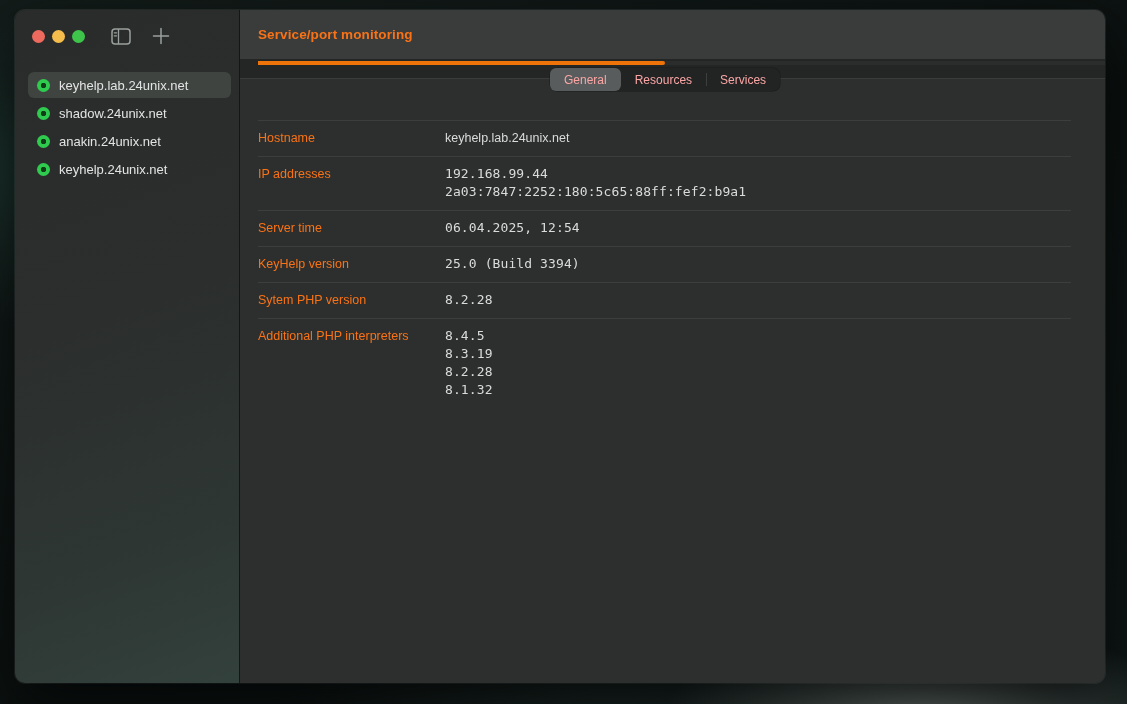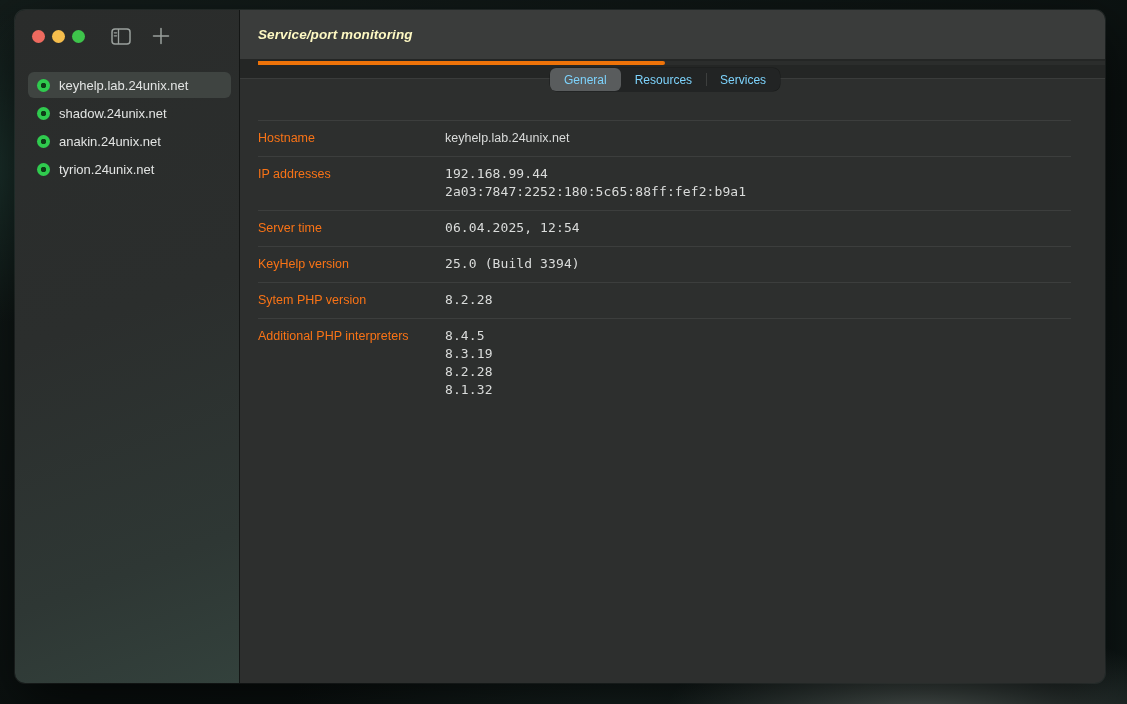--- a/index.html
+++ b/index.html
@@ -45,33 +45,33 @@
     width:13px; height:13px; border-radius:50%; flex:none; margin-right:9px;
     background:radial-gradient(circle, #0e3d17 0 2.5px, #2fcb4e 3px 100%);
   }
 
   
   .main { flex:1; display:flex; flex-direction:column; background:#2d2f2e; position:relative; }
   .titlebar-main {
     height:49px; flex:none; background:#3a3c3b;
     display:flex; align-items:center; padding-left:18px;
   }
-  .title { font-size:13.5px; font-weight:bold; color:#fef9c3; letter-spacing:0.1px;font-style:italic; }
+  .title { font-size:13.5px; font-weight:bold; color:#f97316; letter-spacing:0.1px; }
 
   .subheader { height:20px; flex:none; background:#242625; border-bottom:1px solid #3a3c3b; position:relative; }
   .progress-track { position:absolute; top:2px; left:18px; right:0; height:4px; background:#2b2d2c; }
   .progress-fill { height:100%; border-radius:0 2px 2px 0; }
 
   .segmented {
     position:absolute; top:58px; left:310px; height:23px; z-index:5;
     display:flex; align-items:stretch; background:#222424; border-radius:7px;
     box-shadow:0 0 0 0.5px #191b1a;
   }
   .tab {
-    border:none; background:transparent; color:#7dd3fc; font-family:inherit;
+    border:none; background:transparent; color:#fca5a5; font-family:inherit;
     font-size:12px; padding:0 14px; border-radius:6px; position:relative; cursor:default;
     display:flex; align-items:center;
   }
   .tab.selected { background:#595c5d; }
   .tab.with-divider::before {
     content:""; position:absolute; left:-0.5px; top:5px; bottom:5px; width:1px; background:#3d3f3e;
   }
 
   .content { flex:1; padding:0 34px 0 18px; overflow:hidden; }
   .rows { margin-top:41px; }
@@ -112,21 +112,21 @@
         <li class="server-item">
     <span class="status-dot"></span>
     <span class="server-name">shadow.24unix.net</span>
   </li>
         <li class="server-item">
     <span class="status-dot"></span>
     <span class="server-name">anakin.24unix.net</span>
   </li>
         <li class="server-item">
     <span class="status-dot"></span>
-    <span class="server-name">tyrion.24unix.net</span>
+    <span class="server-name">keyhelp.24unix.net</span>
   </li>
       </ul>
   </aside>
 
   <main class="main">
     <header class="titlebar-main">
       <h1 class="title">Service/port monitoring</h1>
     </header>
     <div class="subheader">
       <div class="progress-track">

